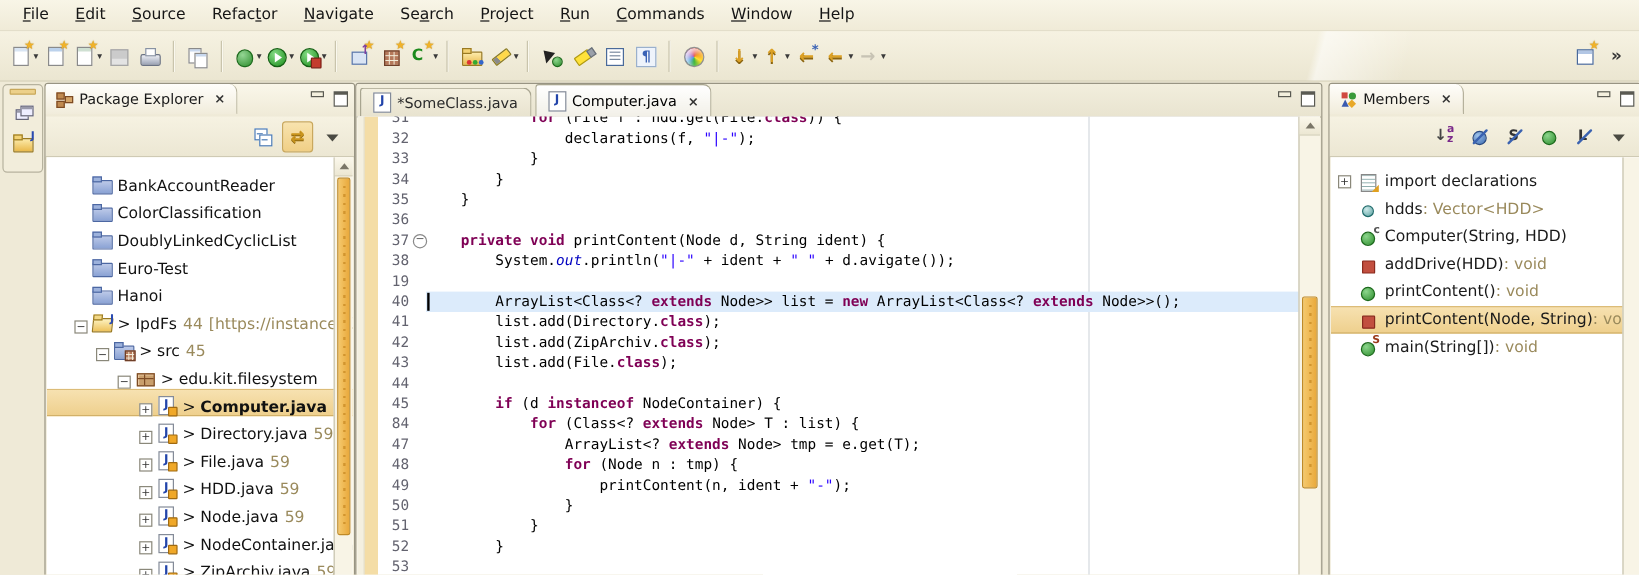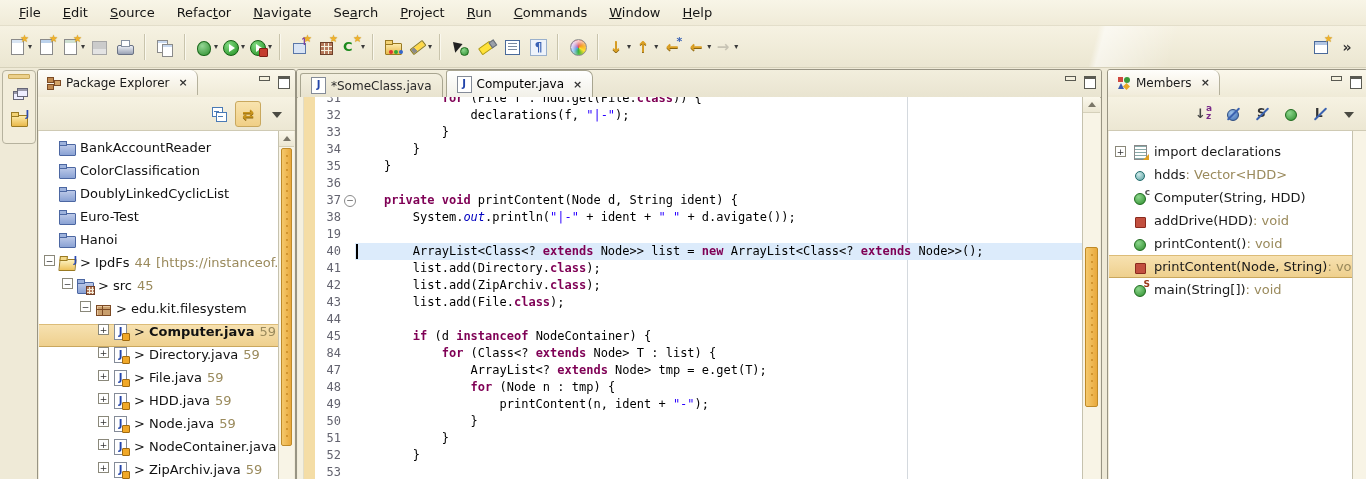--- a/index.html
+++ b/index.html
@@ -96,21 +96,21 @@
   .ico-max{width:10px;height:9px;border:1px solid #5a5a52;border-top:3px solid #5a5a52;background:#fff}
 
   .ptoolbar{height:33px;background:linear-gradient(#f6f2e2,#ece7d3);border-bottom:1px solid #cfcab4;display:flex;justify-content:flex-end;align-items:center;padding-right:5px;gap:3px}
   .pt-btn{width:24px;height:24px;display:flex;align-items:center;justify-content:center;border:1px solid transparent;border-radius:3px;position:relative}
   .pt-btn.pressed{background:linear-gradient(#f8e3ae,#f0cf86);border-color:#c9a85e}
 
   .pcontent{position:absolute;top:61px;left:1px;right:1px;bottom:0;background:#fff;overflow:hidden}
   .tree,.mlist{position:absolute;inset:0;padding-top:9px;overflow:hidden}
 
   
-  .trow{height:23px;display:flex;align-items:flex-start;font-size:13px;color:#111;padding-left:5px;white-space:nowrap;position:relative}
+  .trow{height:23px;display:flex;align-items:flex-end;font-size:13px;color:#111;padding-left:23px;white-space:nowrap;position:relative}
   .trow.selected{background:linear-gradient(#f7e2b2,#eecf8c);box-shadow:inset 0 1px 0 #dcbc78,inset 0 -1px 0 #c9a75e}
   .trow.selected .tlabel{font-weight:bold}
   .indent{flex:none;display:inline-block}
   .exp{flex:none;width:9px;height:9px;border:1px solid #8a887a;background:#fff;display:inline-flex;align-items:center;justify-content:center;font-size:9px;line-height:8px;color:#333;margin-right:4px}
   .exp.none{border-color:transparent;background:transparent}
   .tico{flex:none;width:18px;height:17px;position:relative;margin-right:3px}
   .tfold{position:absolute;left:0;top:4px;width:15px;height:10px;background:linear-gradient(#bcc9e8,#8aa2d4);border:1px solid #4c67a2;border-radius:1px}
   .tfold:before{content:"";position:absolute;left:-1px;top:-4px;width:6px;height:3px;background:#9db2dc;border:1px solid #4c67a2}
   .tfold.topen{background:linear-gradient(#fdf2c0,#edc25c);border-color:#9a7a22;transform:skewX(-6deg)}
   .tfold.topen:before{background:#f3d886;border-color:#9a7a22}

